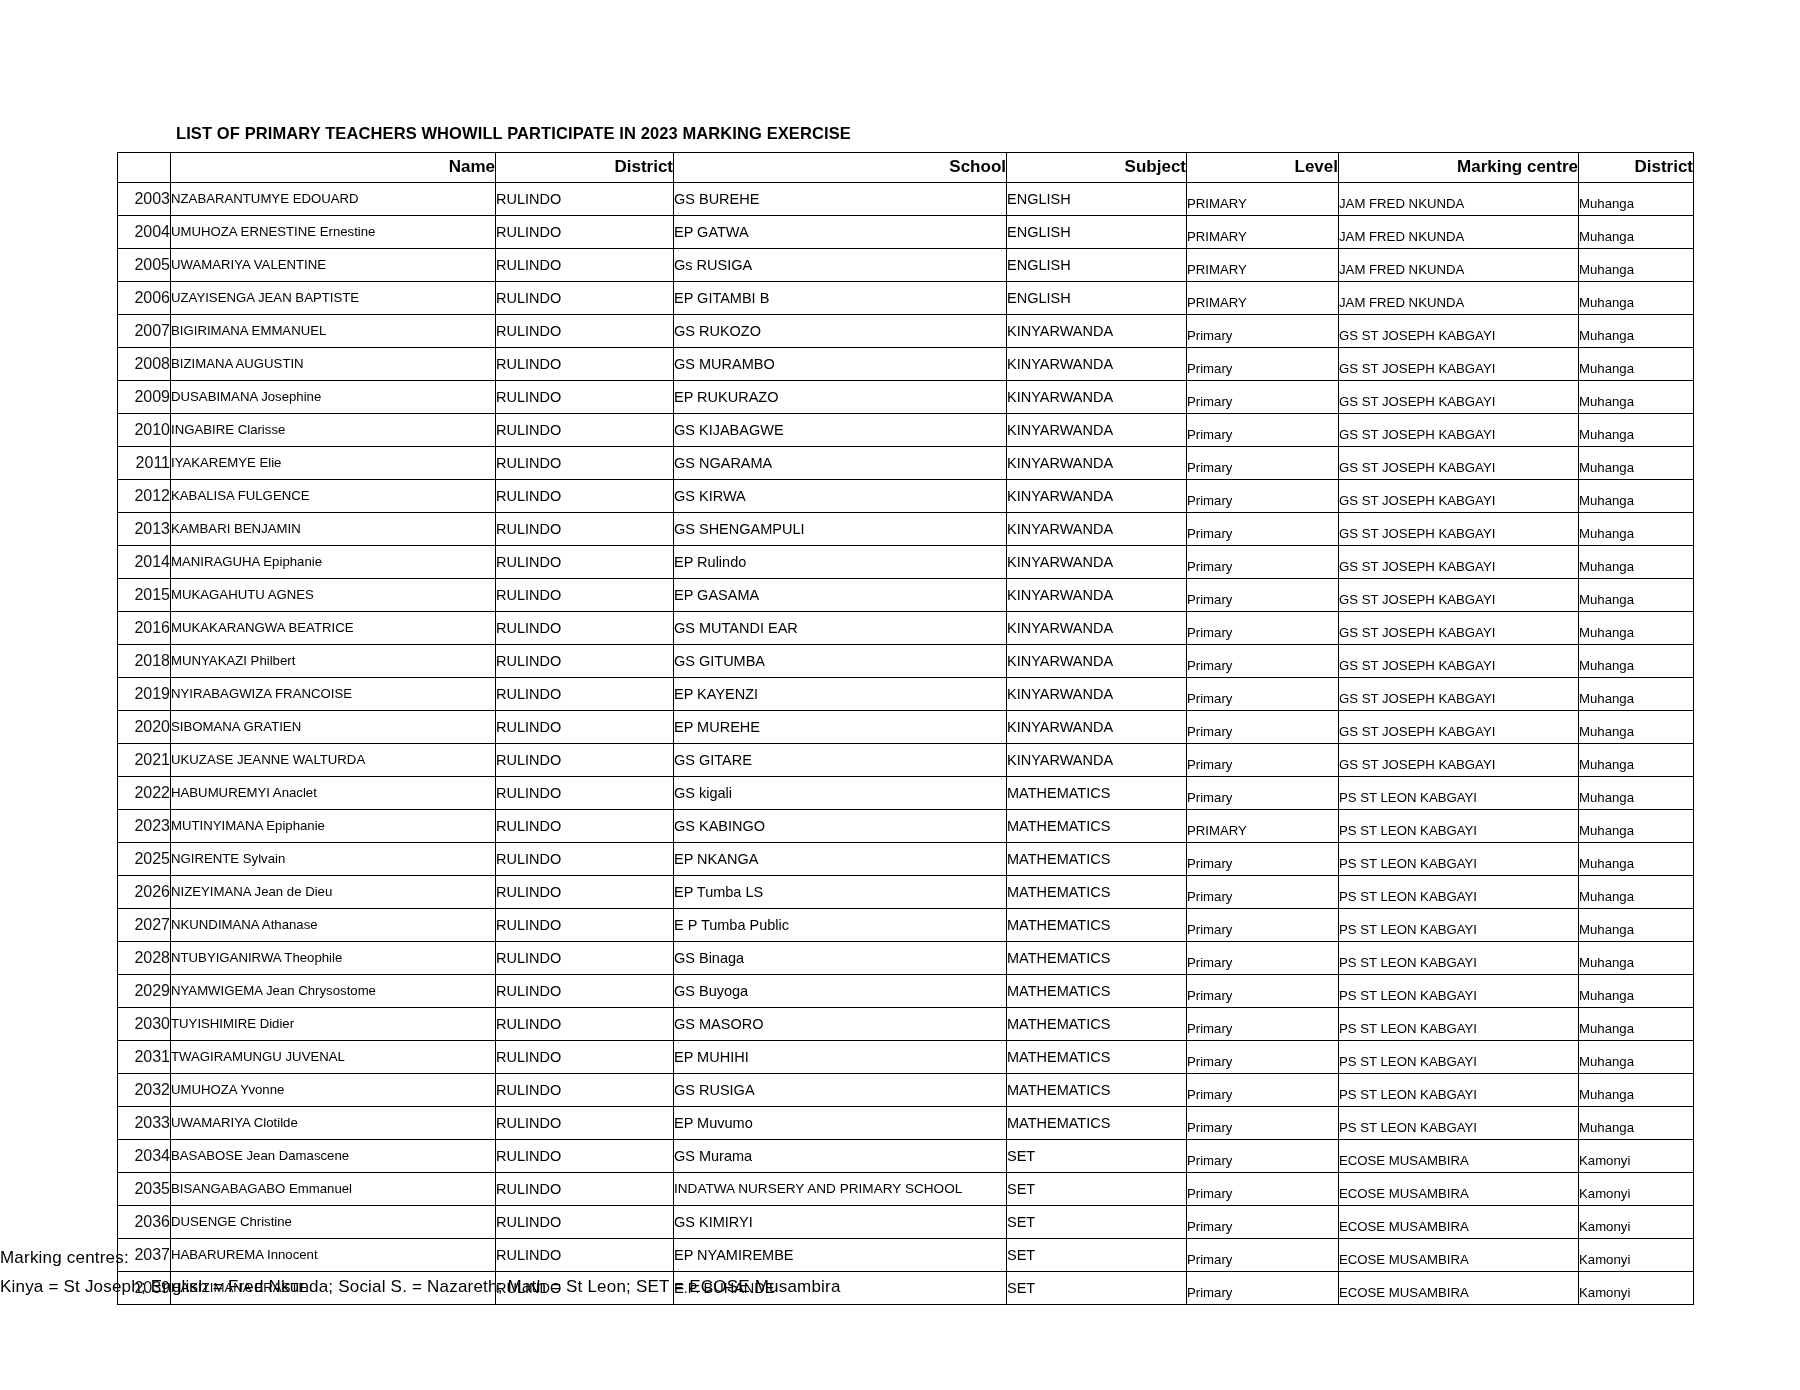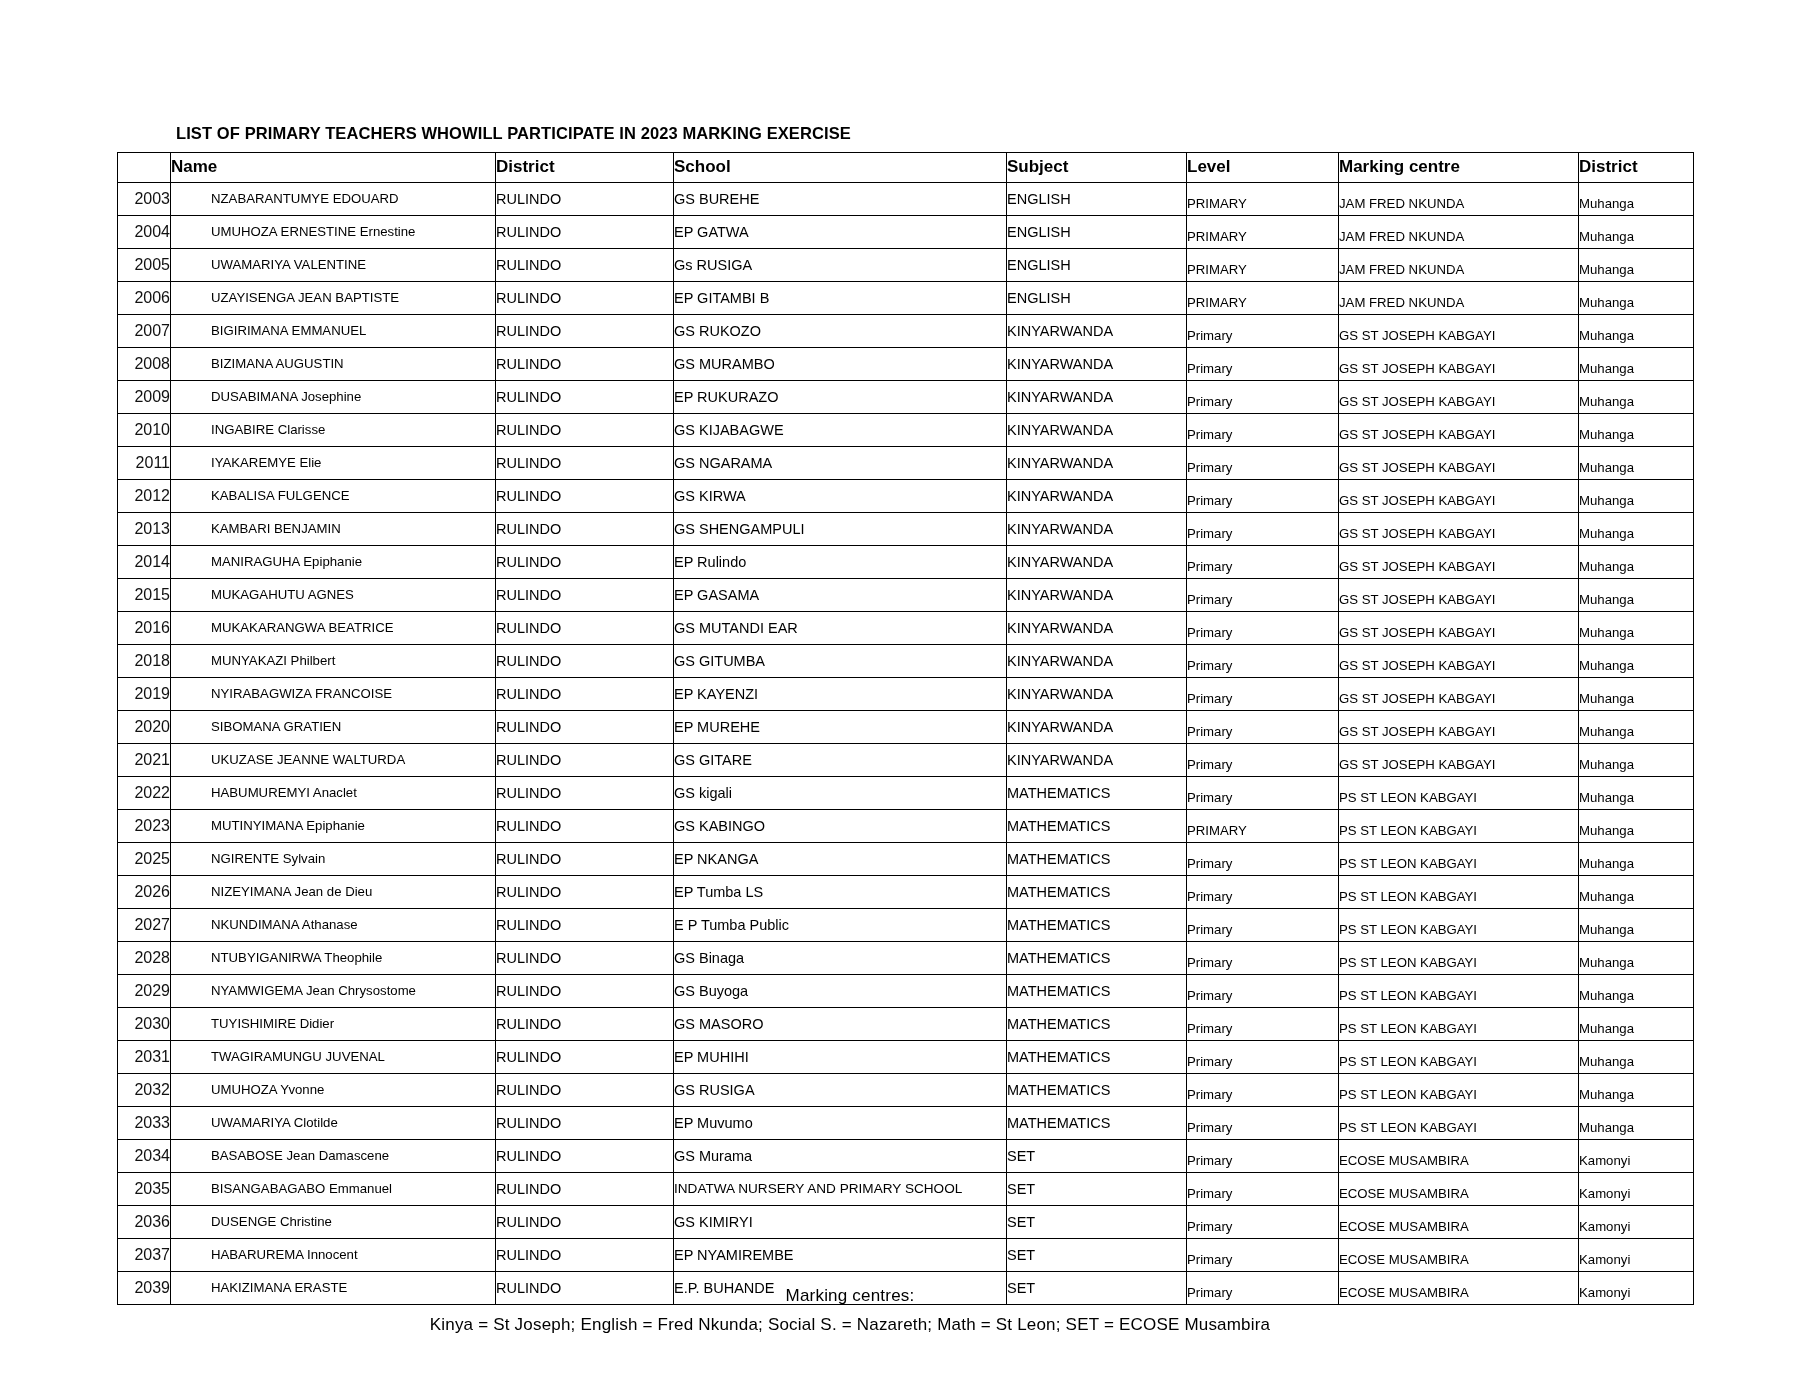--- a/index.html
+++ b/index.html
@@ -58,55 +58,53 @@
   td.idx, th.idx {
     border: none;
     text-align: right;
     padding-right: 6px;
     font-size: 16px;
     color: #111;
     vertical-align: bottom;
     padding-bottom: 3px;
   }
   th.hdr {
-    text-align: left;
+    text-align: right;
     font-size: 17px;
     font-weight: 700;
     padding: 3px 0 4px 7px;
     height: 29px;
     line-height: 1.1;
   }
   td.cell {
     font-size: 14.5px;
     padding: 4px 0 4px 7px;
     line-height: 1.15;
     height: 28px;
   }
   td.cell.small {
     font-size: 13.2px;
     vertical-align: bottom;
     padding-bottom: 4px;
   }
   td.cell.tight {
     font-size: 13.2px;
-    padding-left: 40px;
   }
   td.cell.wrapcell {
     font-size: 13.6px;
     line-height: 1.15;
     white-space: normal;
   }
   .nowrap { white-space: nowrap; overflow: hidden; }
 
   .footer {
     position: absolute;
     left: 0;
-    top: 1286px;
+    top: 1248px;
     width: 1700px;
-    text-align: center;
   }
   .footer .fline1 {
     font-size: 17px;
     letter-spacing: 0.2px;
     margin-bottom: 9px;
   }
   .footer .fline2 {
     font-size: 17px;
     letter-spacing: 0.2px;
   }

